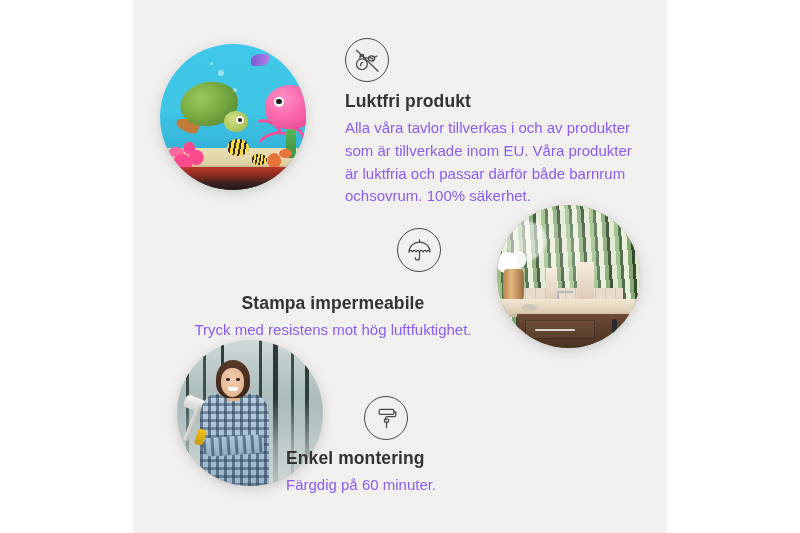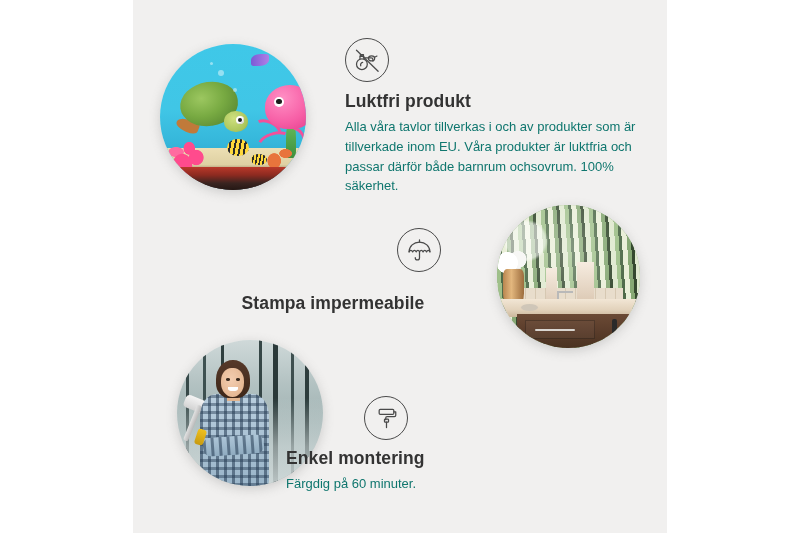--- a/index.html
+++ b/index.html
@@ -47,23 +47,23 @@
   }
   .feature-title {
     font-size: 17.5px;
     font-weight: bold;
     color: #333333;
     letter-spacing: .1px;
     margin: 9px 0 5px 0;
     white-space: nowrap;
   }
   .feature-body {
-    font-size: 13px;
+    font-size: 15px;
     line-height: 1.52;
-    color: #0f766e;
+    color: #8b5cf6;
   }
 
   
   #feature-scent {
     left: 330px;
     top: 38px;
     width: 292px;
     text-align: left;
     margin-left: 15px;
   }
@@ -416,20 +416,21 @@
       <div class="feature-icon">
         <svg width="27" height="27" viewBox="0 0 28 28" fill="none" stroke="#4a4a4a" stroke-width="1.3" stroke-linecap="round" stroke-linejoin="round">
           <path d="M3.2 15.4C3.2 9.6 8 5.2 14 5.2s10.8 4.4 10.8 10.2"></path>
           <path d="M3.2 15.4c1.2-2.2 2.6-2.2 3.7 0 1.1-2.2 2.6-2.2 3.6 0 1.1-2.2 2.6-2.2 3.6 0 1-2.2 2.5-2.2 3.6 0 1.1-2.2 2.5-2.2 3.6 0 1.1-2.2 2.5-2.2 3.5 0"></path>
           <path d="M14 5.2V3.1"></path>
           <path d="M14 15.4v6.1c0 1.3-1 2.3-2.2 2.3s-2.2-1-2.2-2.3"></path>
         </svg>
       </div>
     </div>
     <div class="feature-title">Stampa impermeabile</div>
+    <div class="feature-body">Tryck med resistens mot hög luftfuktighet.</div>
   </div>
 
   <div class="photo" id="photo-bath">
     <div class="photo-inner">
       <div class="bath-wall"></div>
       <div class="bath-splash"></div>
       <div class="bath-towel"></div>
       <div class="bath-towel2"></div>
       <div class="bath-faucet"></div>
       <div class="bath-flowers"></div>

